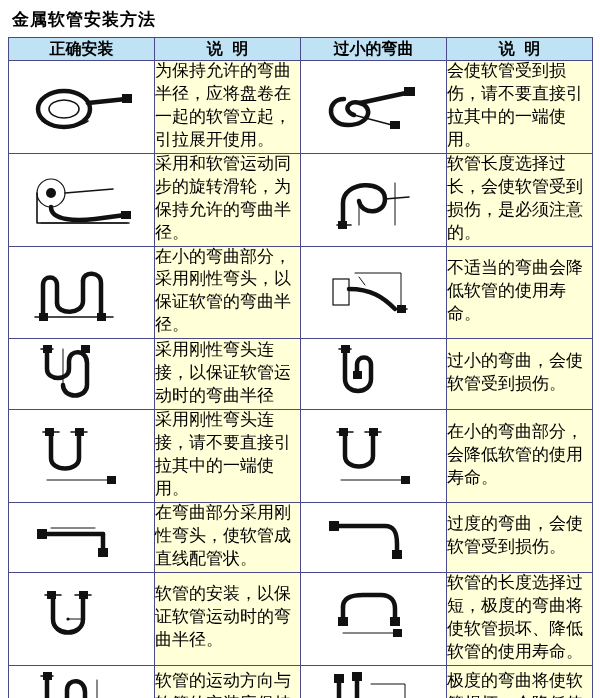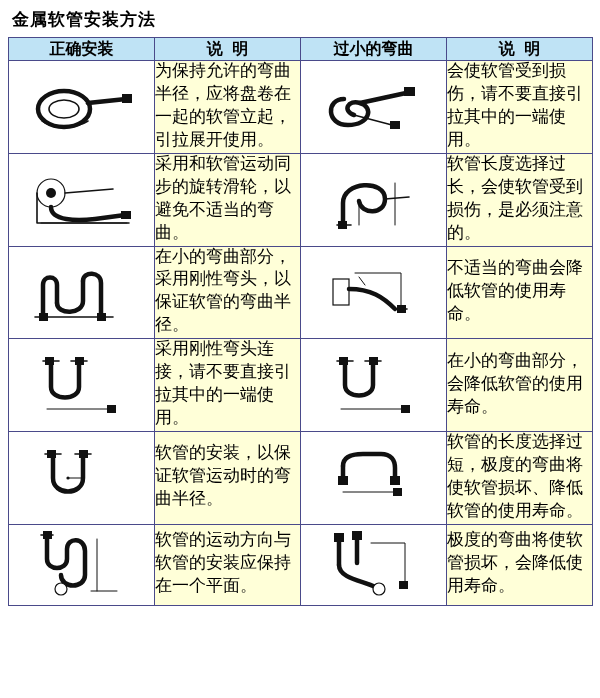--- a/index.html
+++ b/index.html
@@ -143,21 +143,21 @@
           <svg class="sketch" width="130" height="66" viewBox="0 0 130 66">
             <circle cx="34" cy="26" r="14" class="fillwht"></circle>
             <circle cx="34" cy="26" r="5" class="fillblk"></circle>
             <path d="M34 40 C34 54 60 54 78 52 L108 48" class="thick"></path>
             <path d="M20 26 L20 56 L112 56" class="stroke"></path>
             <path d="M24 56 L110 56" class="thin"></path>
             <rect x="104" y="44" width="10" height="8" class="fillblk"></rect>
             <path d="M48 26 L96 22" class="stroke"></path>
           </svg>
         </td>
-        <td class="txtcell">采用和软管运动同步的旋转滑轮，以避免不适当的弯曲。</td>
+        <td class="txtcell">采用和软管运动同步的旋转滑轮，为保持允许的弯曲半径。</td>
         <td class="imgcell">
           <svg class="sketch" width="130" height="66" viewBox="0 0 130 66">
             <path d="M34 58 L34 36 C34 14 76 12 76 32 C76 48 52 48 50 34" class="thick"></path>
             <path d="M28 58 L42 58" class="stroke"></path>
             <rect x="29" y="54" width="9" height="8" class="fillblk"></rect>
             <path d="M50 34 L50 58" class="thin"></path>
             <path d="M86 16 L86 58" class="thin"></path>
             <path d="M76 32 L100 30" class="stroke"></path>
           </svg>
         </td>
@@ -182,20 +182,41 @@
             <path d="M40 30 C62 30 74 38 86 50" class="thick"></path>
             <path d="M86 50 L98 50" class="stroke"></path>
             <path d="M46 14 L92 14 L92 52" class="thin"></path>
             <rect x="88" y="46" width="9" height="8" class="fillblk"></rect>
             <path d="M50 18 L56 26" class="thin"></path>
           </svg>
         </td>
         <td class="txtcell">不适当的弯曲会降低软管的使用寿命。</td>
       </tr>
 
+      <tr>
+        <td class="imgcell">
+          <svg class="sketch" width="130" height="70" viewBox="0 0 130 70">
+            <path d="M30 10 L30 30 C30 42 52 42 52 30 L52 22 C52 10 70 10 70 24 L70 46 C70 60 46 60 46 46" class="thick"></path>
+            <path d="M46 46 L46 10" class="thin"></path>
+            <path d="M24 10 L36 10" class="stroke"></path>
+            <rect x="26" y="6" width="9" height="8" class="fillblk"></rect>
+            <rect x="64" y="6" width="9" height="8" class="fillblk"></rect>
+          </svg>
+        </td>
+        <td class="txtcell">采用刚性弯头连接，以保证软管运动时的弯曲半径</td>
+        <td class="imgcell">
+          <svg class="sketch" width="130" height="70" viewBox="0 0 130 70">
+            <path d="M36 10 L36 40 C36 56 62 56 62 40 L62 26 C62 16 48 16 48 26 L48 36" class="thick"></path>
+            <path d="M30 10 L42 10" class="stroke"></path>
+            <rect x="32" y="6" width="9" height="8" class="fillblk"></rect>
+            <rect x="44" y="32" width="9" height="8" class="fillblk"></rect>
+          </svg>
+        </td>
+        <td class="txtcell">过小的弯曲，会使软管受到损伤。</td>
+      </tr>
 
       <tr>
         <td class="imgcell">
           <svg class="sketch" width="130" height="64" viewBox="0 0 130 64">
             <path d="M34 8 L34 34 C34 48 62 48 62 34 L62 8" class="thick"></path>
             <path d="M26 8 L42 8" class="stroke"></path>
             <path d="M54 8 L70 8" class="stroke"></path>
             <rect x="28" y="4" width="9" height="8" class="fillblk"></rect>
             <rect x="58" y="4" width="9" height="8" class="fillblk"></rect>
             <path d="M30 56 L96 56" class="thin"></path>
@@ -210,20 +231,40 @@
             <path d="M56 8 L72 8" class="stroke"></path>
             <rect x="30" y="4" width="9" height="8" class="fillblk"></rect>
             <rect x="60" y="4" width="9" height="8" class="fillblk"></rect>
             <path d="M32 56 L98 56" class="thin"></path>
             <rect x="92" y="52" width="9" height="8" class="fillblk"></rect>
           </svg>
         </td>
         <td class="txtcell">在小的弯曲部分，会降低软管的使用寿命。</td>
       </tr>
 
+      <tr>
+        <td class="imgcell">
+          <svg class="sketch" width="130" height="58" viewBox="0 0 130 58">
+            <path d="M26 26 L86 26" class="thick"></path>
+            <path d="M86 26 L86 44" class="thick"></path>
+            <rect x="20" y="21" width="10" height="10" class="fillblk"></rect>
+            <rect x="81" y="40" width="10" height="9" class="fillblk"></rect>
+            <path d="M34 20 L78 20" class="thin"></path>
+          </svg>
+        </td>
+        <td class="txtcell">在弯曲部分采用刚性弯头，使软管成直线配管状。</td>
+        <td class="imgcell">
+          <svg class="sketch" width="130" height="58" viewBox="0 0 130 58">
+            <path d="M26 18 L76 18 C86 18 88 26 88 36 L88 46" class="thick"></path>
+            <rect x="20" y="13" width="10" height="10" class="fillblk"></rect>
+            <rect x="83" y="42" width="10" height="9" class="fillblk"></rect>
+          </svg>
+        </td>
+        <td class="txtcell">过度的弯曲，会使软管受到损伤。</td>
+      </tr>
 
       <tr>
         <td class="imgcell">
           <svg class="sketch" width="130" height="64" viewBox="0 0 130 64">
             <path d="M36 8 L36 32 C36 50 66 50 66 32 L66 8" class="thick"></path>
             <path d="M28 8 L44 8" class="stroke"></path>
             <path d="M58 8 L74 8" class="stroke"></path>
             <rect x="30" y="4" width="9" height="8" class="fillblk"></rect>
             <rect x="62" y="4" width="9" height="8" class="fillblk"></rect>
             <path d="M51 32 L66 32" class="thin"></path>

